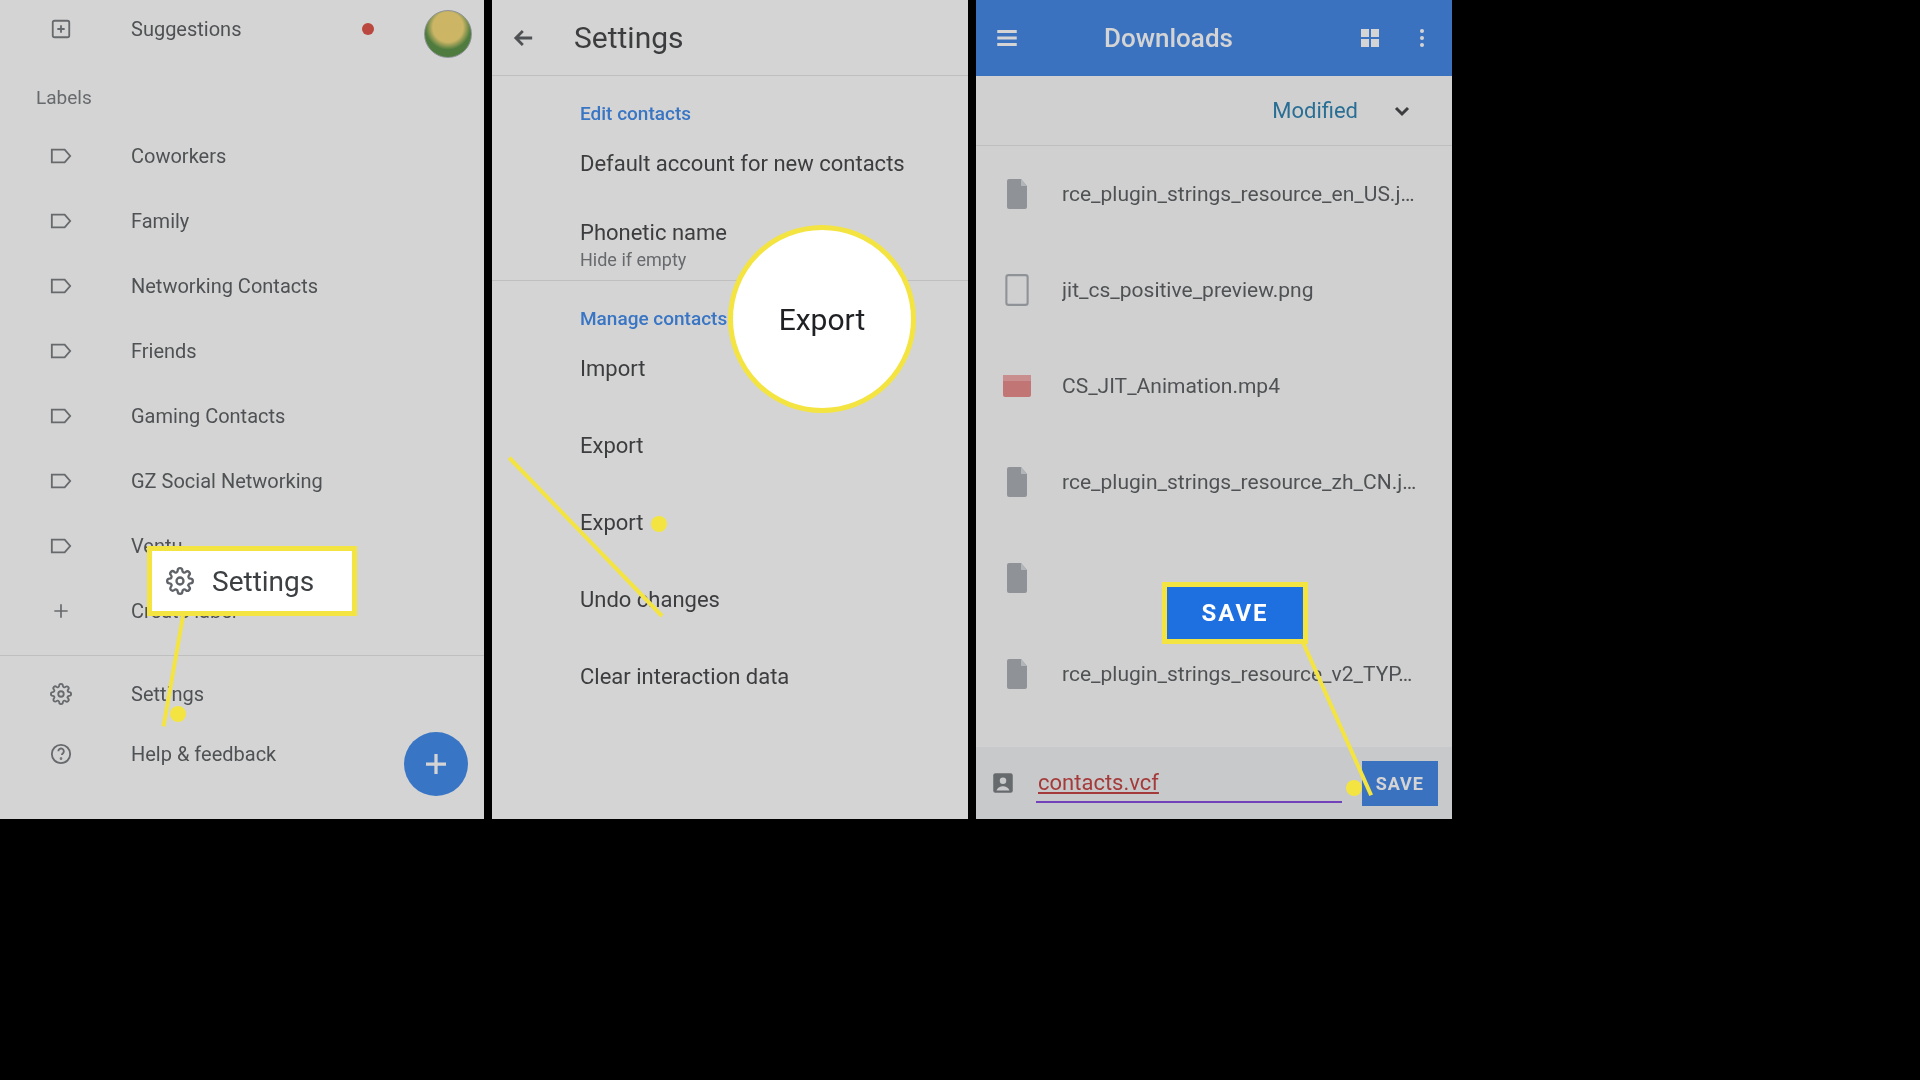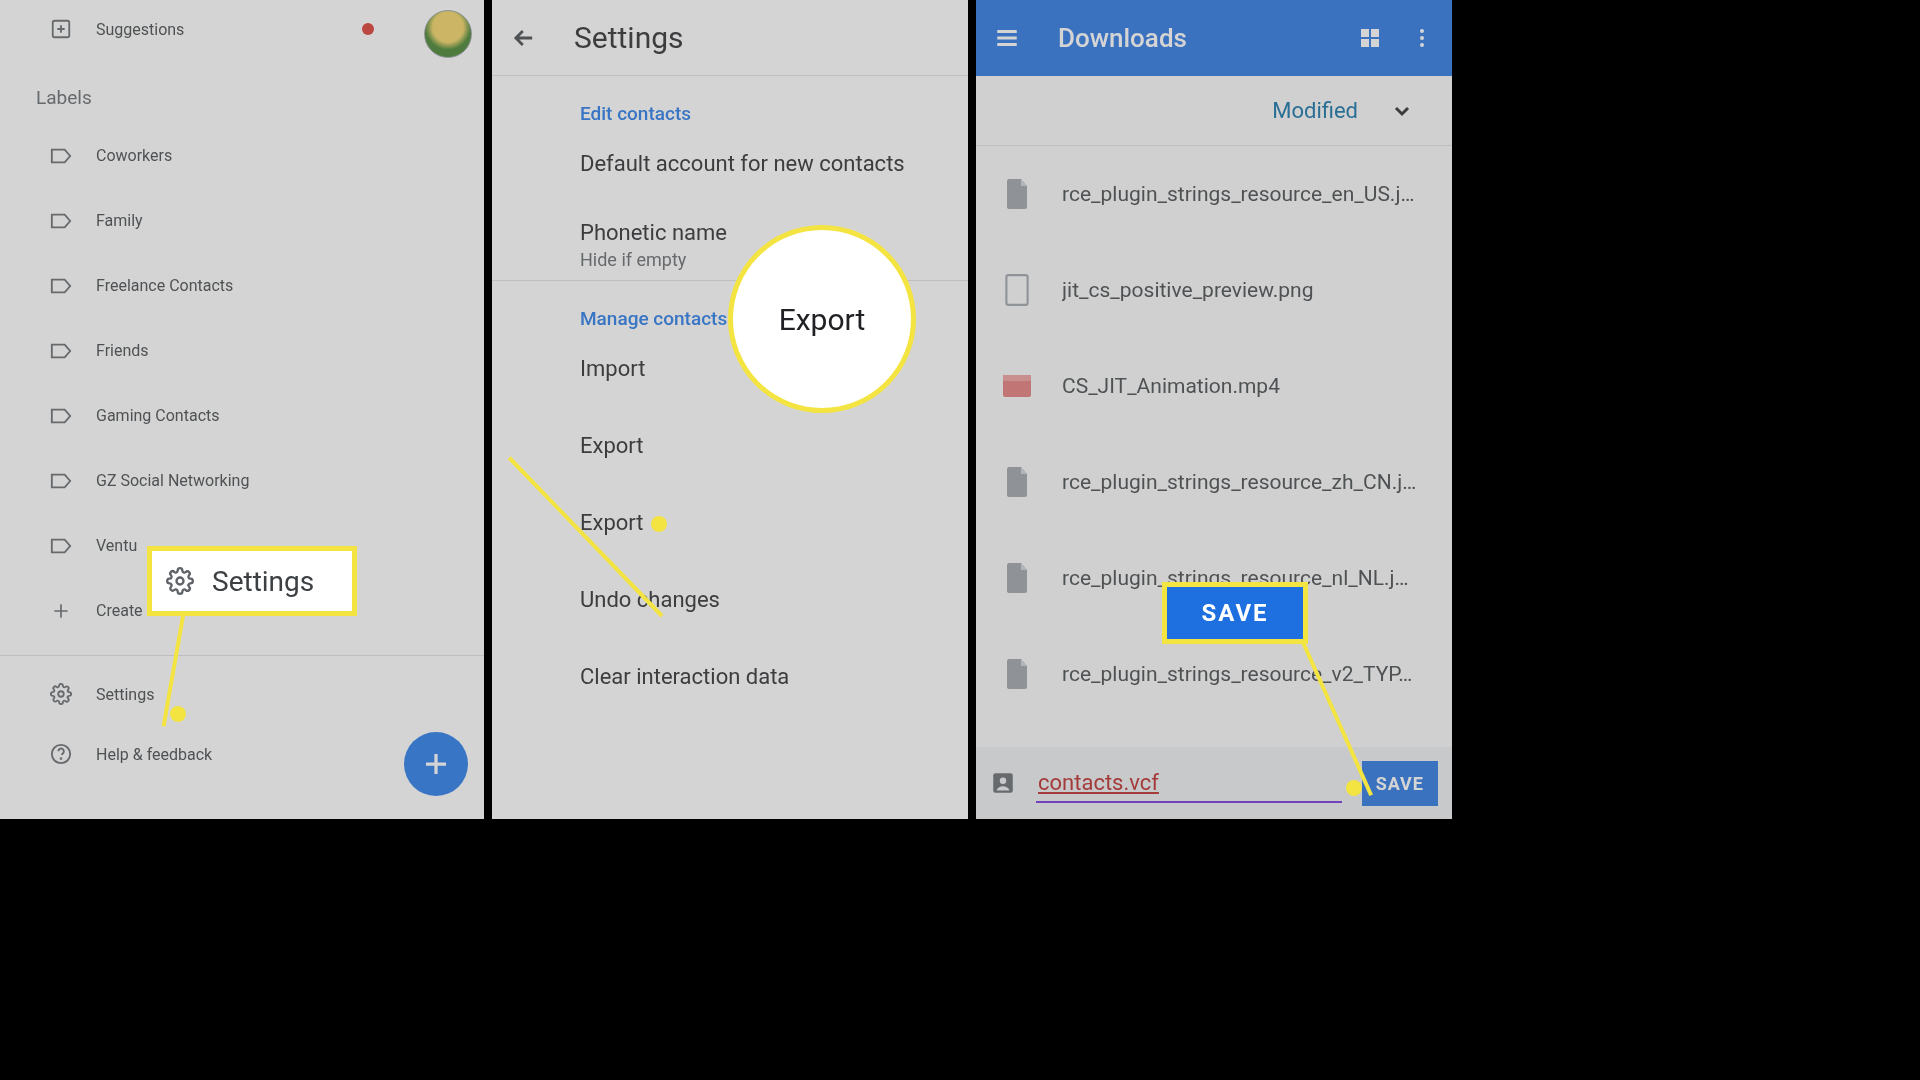--- a/index.html
+++ b/index.html
@@ -6,21 +6,21 @@
 html,body { width:1452px; height:819px; background:#000; overflow:hidden; }
 .stage { position:relative; width:1452px; height:819px; }
 
 .panel { position:absolute; top:0; height:819px; background:#fff; overflow:hidden; }
 
 
 .dim { position:absolute; inset:0; background:rgba(120,120,120,0.32); pointer-events:none; }
 
 
 #p1 { left:0; width:484px; }
-.nav-row { display:flex; align-items:center; height:65px; padding-left:50px; font-size:16px; color:#3c4043; }
+.nav-row { display:flex; align-items:center; height:65px; padding-left:50px; font-size:20px; color:#3c4043;gap:35px; }
 .nav-row .ico { width:22px; height:22px; margin-right:24px; display:flex; align-items:center; justify-content:center; }
 .suggestions-row { height:58px; }
 .suggestions-row .dot { width:12px; height:12px; border-radius:50%; background:#d93025; margin-left:auto; margin-right:110px; }
 .labels-heading { font-size:19px; color:#5f6368; padding:28px 0 14px 36px; }
 .create-row .ico svg { stroke:#5f6368; }
 .divider { height:1px; background:#e0e0e0; margin:12px 0 8px; }
 .footer-row { height:60px; }
 
 .avatar { position:absolute; top:10px; left:424px; width:48px; height:48px; border-radius:50%; background:radial-gradient(circle at 50% 35%, #f4d35e 40%, #3b7d23 60%); border:1px solid #9aa0a6; }
 .fab { position:absolute; left:404px; top:732px; width:64px; height:64px; border-radius:50%; background:#1a73e8; display:flex; align-items:center; justify-content:center; }
@@ -46,21 +46,21 @@
 
 
 .callout-export { position:absolute; left:728px; top:225px; width:188px; height:188px; border-radius:50%; background:#fff; border:5px solid #f4e442; display:flex; align-items:center; justify-content:center; z-index:5; font-size:30px; color:#202124; }
 .line2 { position:absolute; left:660px; top:396px; width:4px; height:220px; background:#f4e442; transform:rotate(-44deg); transform-origin:bottom; z-index:4; }
 .pt2 { position:absolute; left:651px; top:516px; width:16px; height:16px; border-radius:50%; background:#f4e442; z-index:4; }
 
 
 #p3 { left:976px; width:476px; background:#fafafa; }
 .p3-appbar { height:76px; background:#1e6fe0; display:flex; align-items:center; padding:0 18px; color:#fff; }
 .p3-appbar .burger { width:26px; margin-right:38px; }
-.p3-appbar h1 { font-size:26px; font-weight:500; flex:1; }
+.p3-appbar h1 { font-size:26px; font-weight:500; flex:1;margin-left:46px; }
 .p3-appbar .grid-ico, .p3-appbar .more-ico { width:24px; margin-left:28px; }
 .sort-row { height:70px; display:flex; align-items:center; justify-content:flex-end; padding-right:38px; border-bottom:1px solid #e0e0e0; font-size:22px; color:#0369a1; gap:32px; }
 .file-row { display:flex; align-items:center; height:96px; padding-left:26px; font-size:21px; color:#3c4043; }
 .file-row .fico { width:30px; height:36px; margin-right:30px; display:flex; align-items:center; justify-content:center; }
 .file-row .fname { white-space:nowrap; overflow:hidden; text-overflow:ellipsis; max-width:370px; }
 .save-bar { position:absolute; left:0; bottom:0; right:0; height:72px; background:#eceff1; display:flex; align-items:center; padding:0 14px; gap:20px; }
 .save-bar .person { width:26px; height:26px; }
 .save-bar input { flex:1; border:none; border-bottom:2px solid #6d28d9; background:transparent; font-size:22px; padding:6px 2px; color:#b91c1c; outline:none;text-decoration:underline; }
 .save-bar .save-btn { background:#1e6fe0; color:#fff; font-size:18px; font-weight:700; padding:12px 14px; border:none; letter-spacing:1px; }
 
@@ -106,21 +106,21 @@
             </svg>
           </span>
           <span>Family</span>
         </div>
         <div class="nav-row">
           <span class="ico">
             <svg width="22" height="20" viewBox="0 0 24 20" fill="none" stroke="#5f6368" stroke-width="2">
               <path d="M2 3h14l6 7-6 7H2z"></path>
             </svg>
           </span>
-          <span>Freelance Contacts</span>
+          <span>Networking Contacts</span>
         </div>
         <div class="nav-row">
           <span class="ico">
             <svg width="22" height="20" viewBox="0 0 24 20" fill="none" stroke="#5f6368" stroke-width="2">
               <path d="M2 3h14l6 7-6 7H2z"></path>
             </svg>
           </span>
           <span>Friends</span>
         </div>
         <div class="nav-row">
@@ -284,21 +284,20 @@
           </span>
           <span class="fname">rce_plugin_strings_resource_zh_CN.j…</span>
         </div>
         <div class="file-row">
           <span class="fico">
             <svg width="24" height="30" viewBox="0 0 24 30" fill="#9aa0a6">
               <path d="M4 0h12l6 7v21a2 2 0 0 1-2 2H4a2 2 0 0 1-2-2V2a2 2 0 0 1 2-2z"></path>
               <path d="M16 0v7h6" fill="#cfd3d7"></path>
             </svg>
           </span>
-          <span class="fname">rce_plugin_strings_resource_nl_NL.j…</span>
         </div>
         <div class="file-row">
           <span class="fico">
             <svg width="24" height="30" viewBox="0 0 24 30" fill="#9aa0a6">
               <path d="M4 0h12l6 7v21a2 2 0 0 1-2 2H4a2 2 0 0 1-2-2V2a2 2 0 0 1 2-2z"></path>
               <path d="M16 0v7h6" fill="#cfd3d7"></path>
             </svg>
           </span>
           <span class="fname">rce_plugin_strings_resource_v2_TYP…</span>
         </div>

